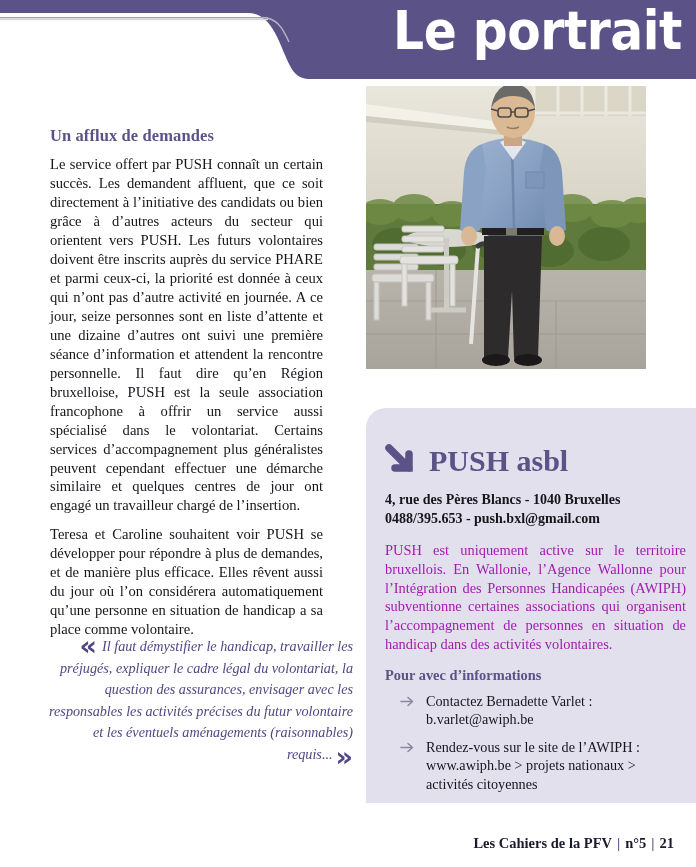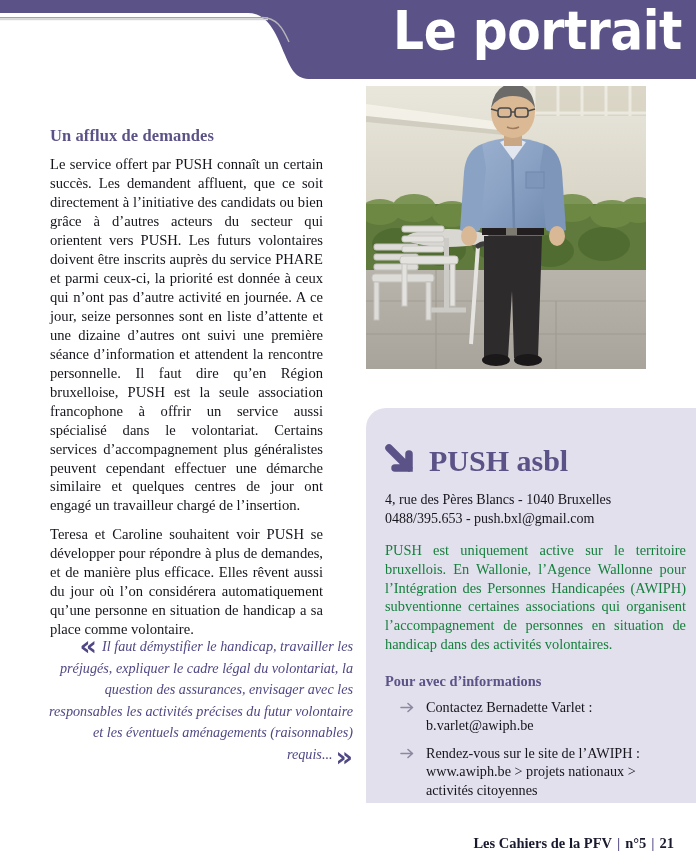--- a/index.html
+++ b/index.html
@@ -121,31 +121,31 @@
   }
   #panel-heading .arrow-icon { flex: 0 0 auto; }
   #panel-title {
     color: #5b5287;
     font-weight: bold;
     font-size: 30px;
     line-height: 1;
   }
   .panel-contact {
     font-size: 14px;
-    font-weight: normal;
+    font-weight: bold;
     line-height: 1.33;
     color: #15151c;
     margin: 0 0 13px 0;
   }
   .panel-par {
     font-size: 14.4px;
     line-height: 1.3;
     text-align: justify;
-    color: #15803d;
-    margin: 0 0 19px 0;
+    color: #a21caf;
+    margin: 0 0 13px 0;
   }
   #panel-subheading {
     color: #5b5287;
     font-weight: bold;
     font-size: 14.4px;
     margin: 0 0 8px 0;
   }
   #panel-list {
     list-style: none;
     margin: 0;

